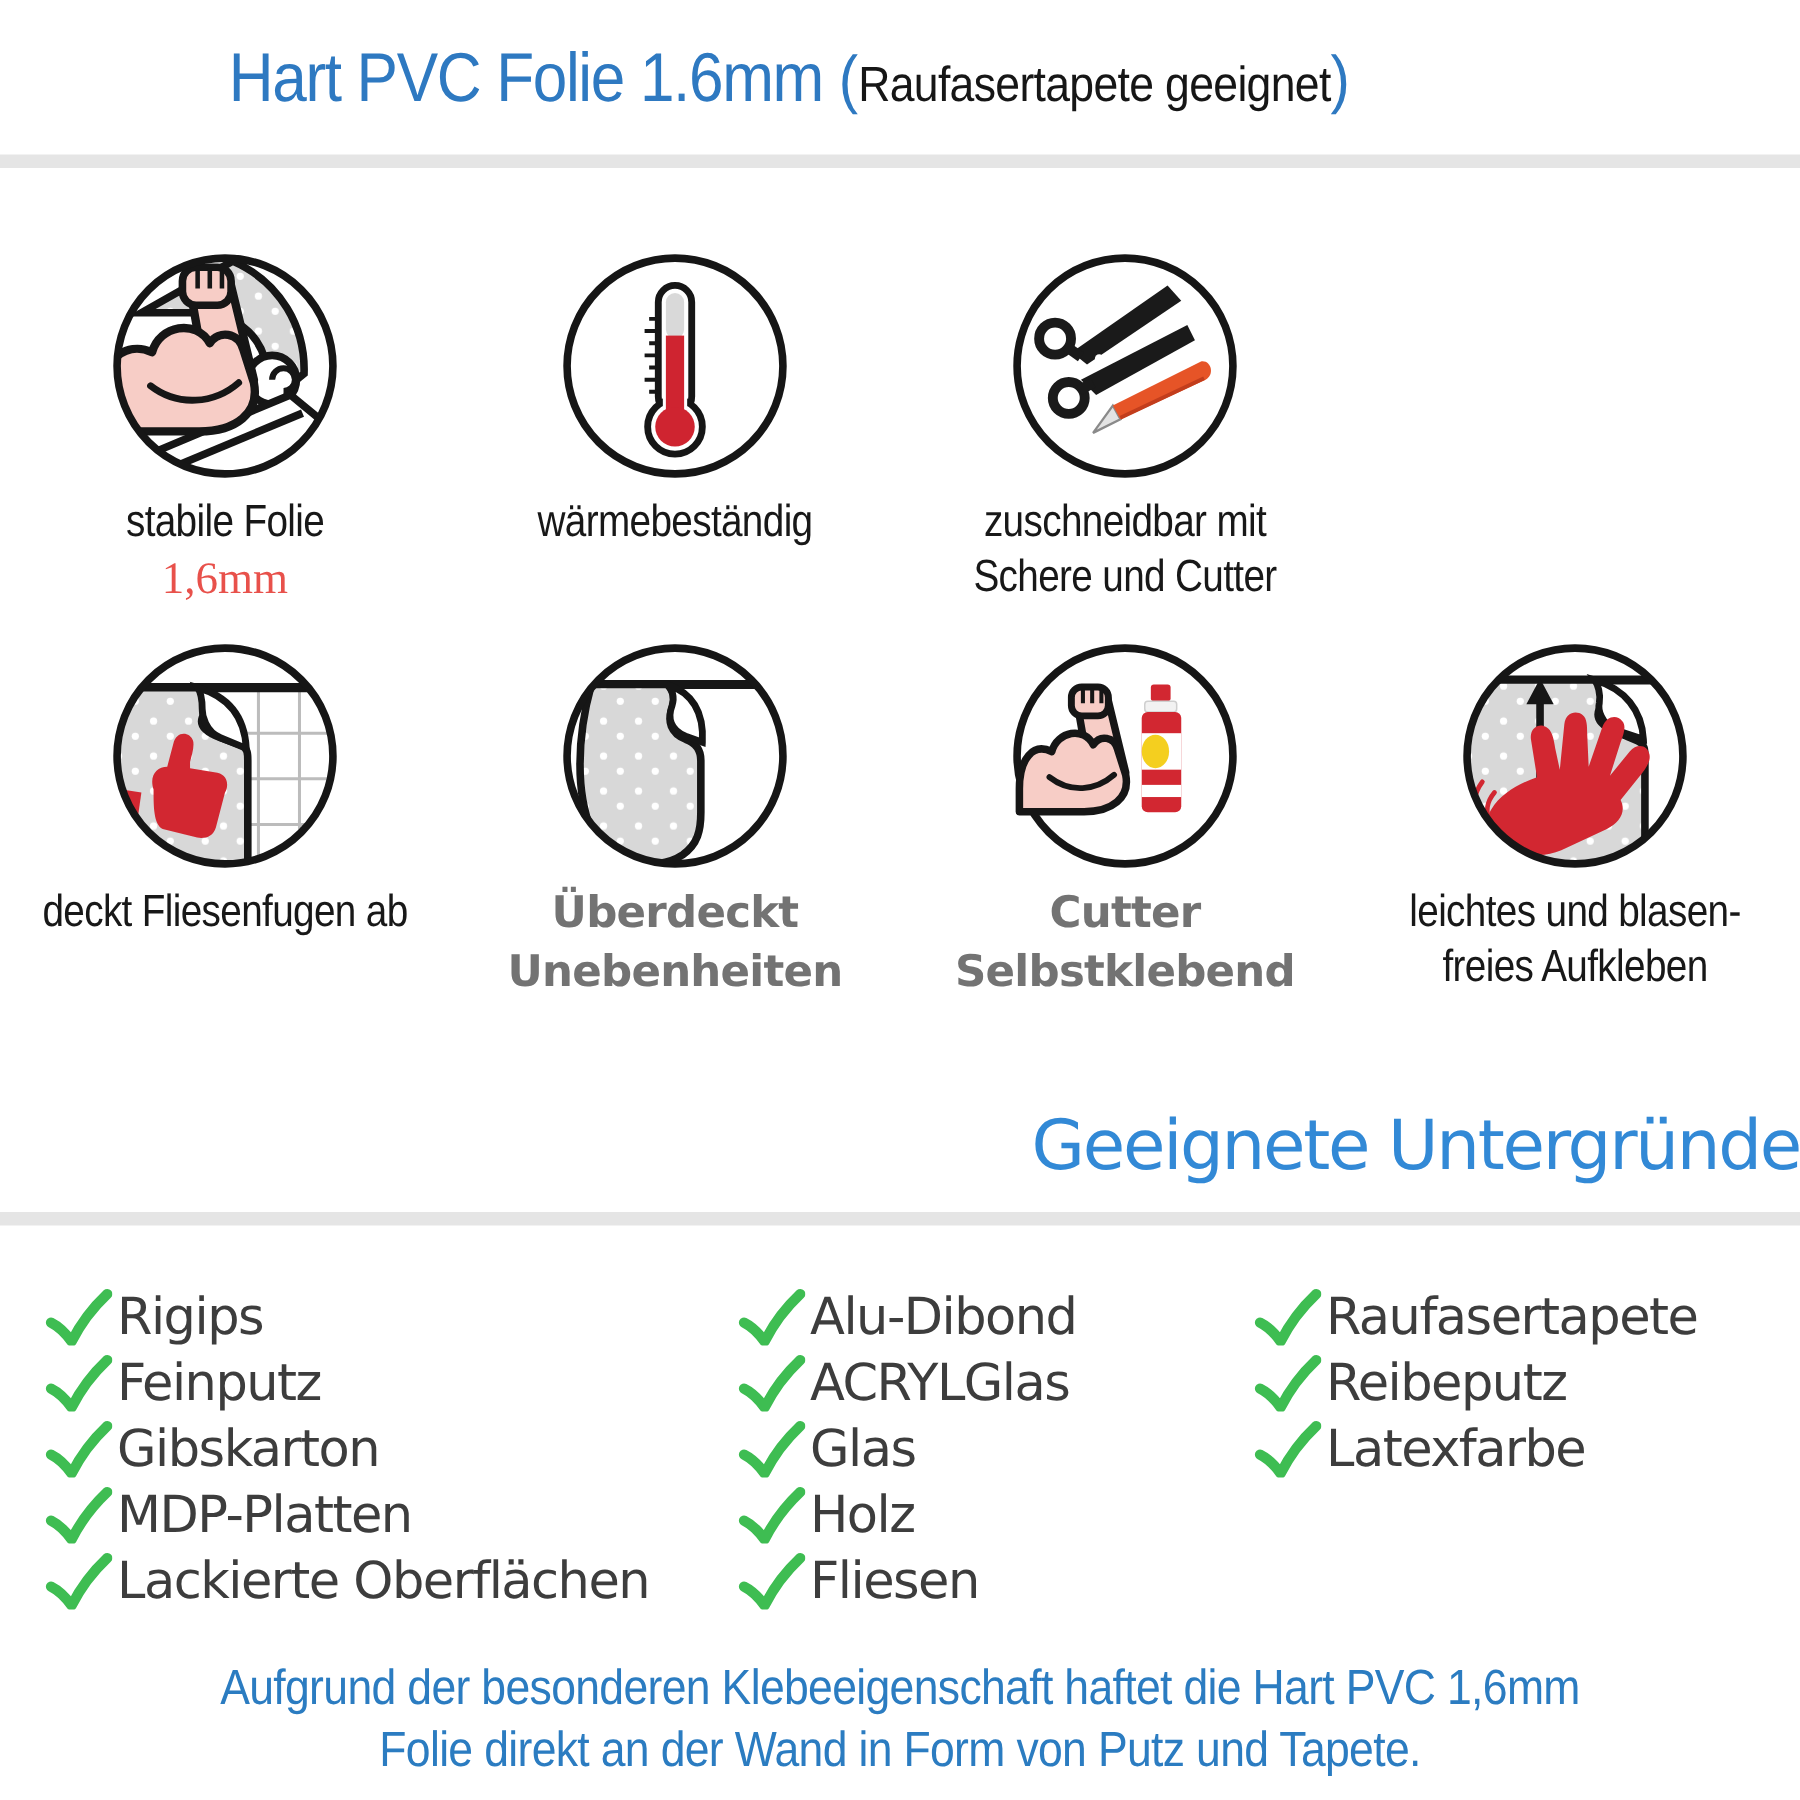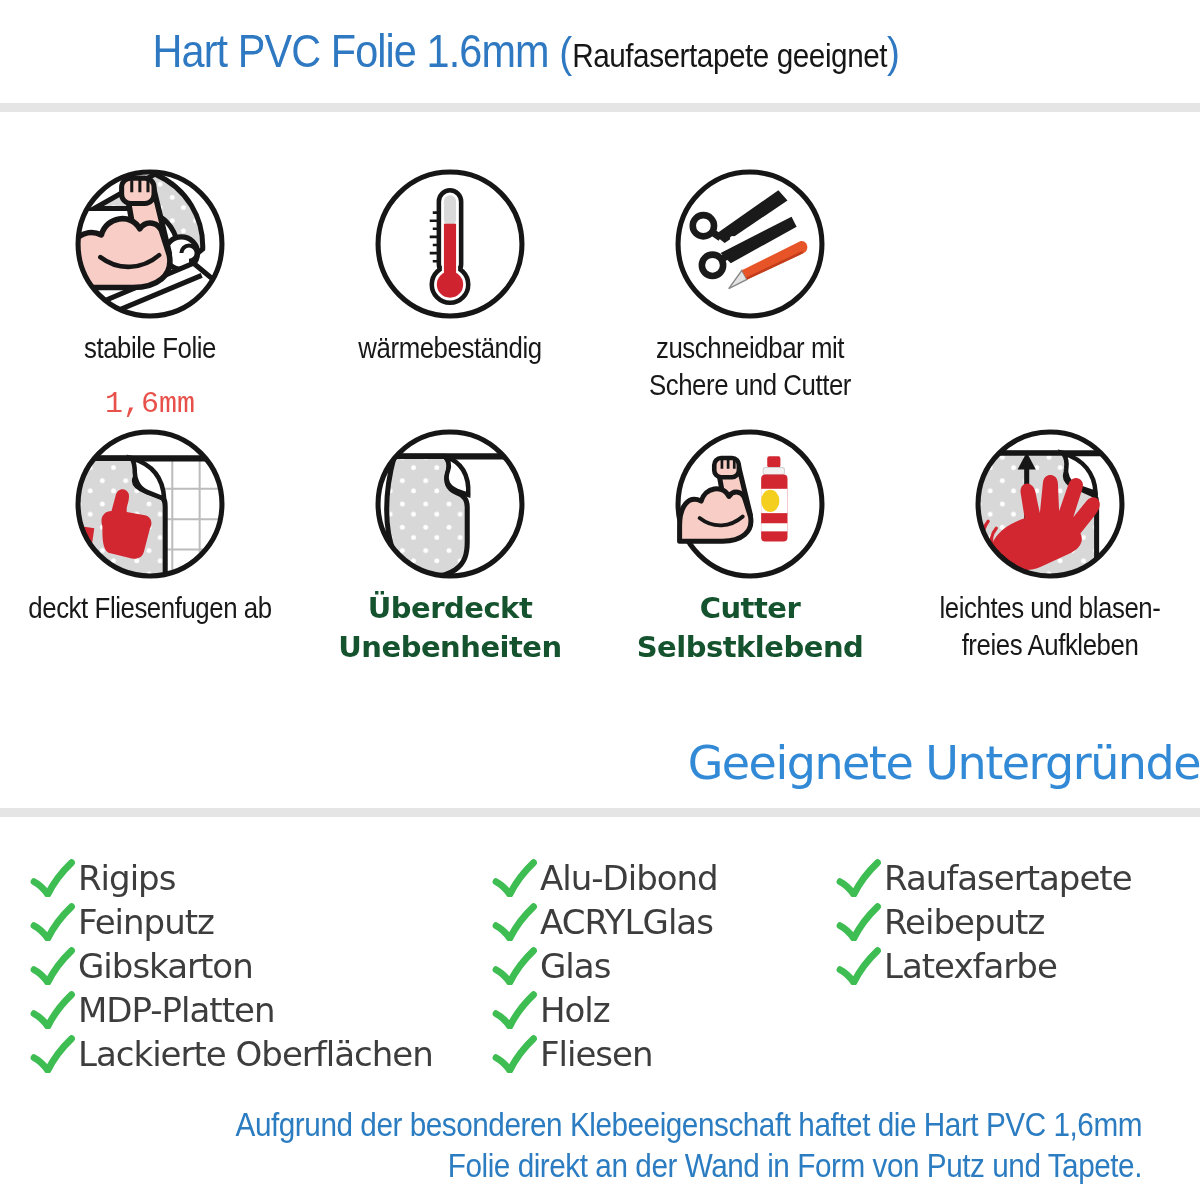--- a/index.html
+++ b/index.html
@@ -20,35 +20,35 @@
   .d2{top:808px;}
   
   .feat-row{left:0;width:1200px;display:grid;grid-template-columns:repeat(4,300px);justify-items:center;}
   .r1{top:168px;}
   .r2{top:428px;}
   .feat{display:flex;flex-direction:column;align-items:center;width:300px;}
   .feat svg.icon{width:152px;height:152px;flex:none;}
   .flabel{margin-top:9px;font-size:30px;line-height:37px;color:#181818;text-align:center;
           transform:scaleX(0.86);transform-origin:center;width:340px;letter-spacing:-0.5px;}
   .flabel.geo{font-family:"DejaVu Sans",sans-serif;font-weight:700;font-size:29px;line-height:39px;
-          transform:none;width:300px;color:#14532d;letter-spacing:-0.5px;}
-  .fsub{font-family:Liberation Mono, monospace;font-size:30px;color:#e8514b;margin-top:21px;text-align:center;}
+          transform:none;width:300px;color:#737373;letter-spacing:-0.5px;}
+  .fsub{font-family:Liberation Serif, serif;font-size:30px;color:#e8514b;margin-top:3px;text-align:center;}
   
   .heading{top:736px;left:0;width:1200px;text-align:right;font-family:"DejaVu Sans",sans-serif;
            font-size:46px;color:#3289d6;letter-spacing:-1.5px;}
   .surfaces{top:856px;left:0;width:1200px;height:230px;}
   .scol{position:absolute;top:0;}
   .scol.c0{left:30px;}
   .scol.c1{left:492px;}
   .scol.c2{left:836px;}
   .sitem{display:flex;align-items:center;height:44px;gap:3px;font-family:"DejaVu Sans",sans-serif;
          font-size:34px;color:#3d3d3d;letter-spacing:-1px;white-space:nowrap;}
   .sitem svg{width:45px;height:38px;flex:none;}
   
-  .footer{top:1104px;left:0;width:1200px;text-align:right;color:#2b7cc1;font-size:33px;
+  .footer{top:1104px;left:0;width:1200px;text-align:center;color:#2b7cc1;font-size:33px;
           line-height:41px;letter-spacing:-0.5px;}
   .footer-inner{display:inline-block;transform:scaleX(0.9);transform-origin:center;width:1160px;}
 </style>
 </head>
 <body>
 
 <svg width="0" height="0" style="position:absolute" aria-hidden="true">
   <defs>
     <pattern id="dots" width="23" height="23" patternUnits="userSpaceOnUse">
       <rect width="23" height="23" fill="#d8d8d8"></rect>

